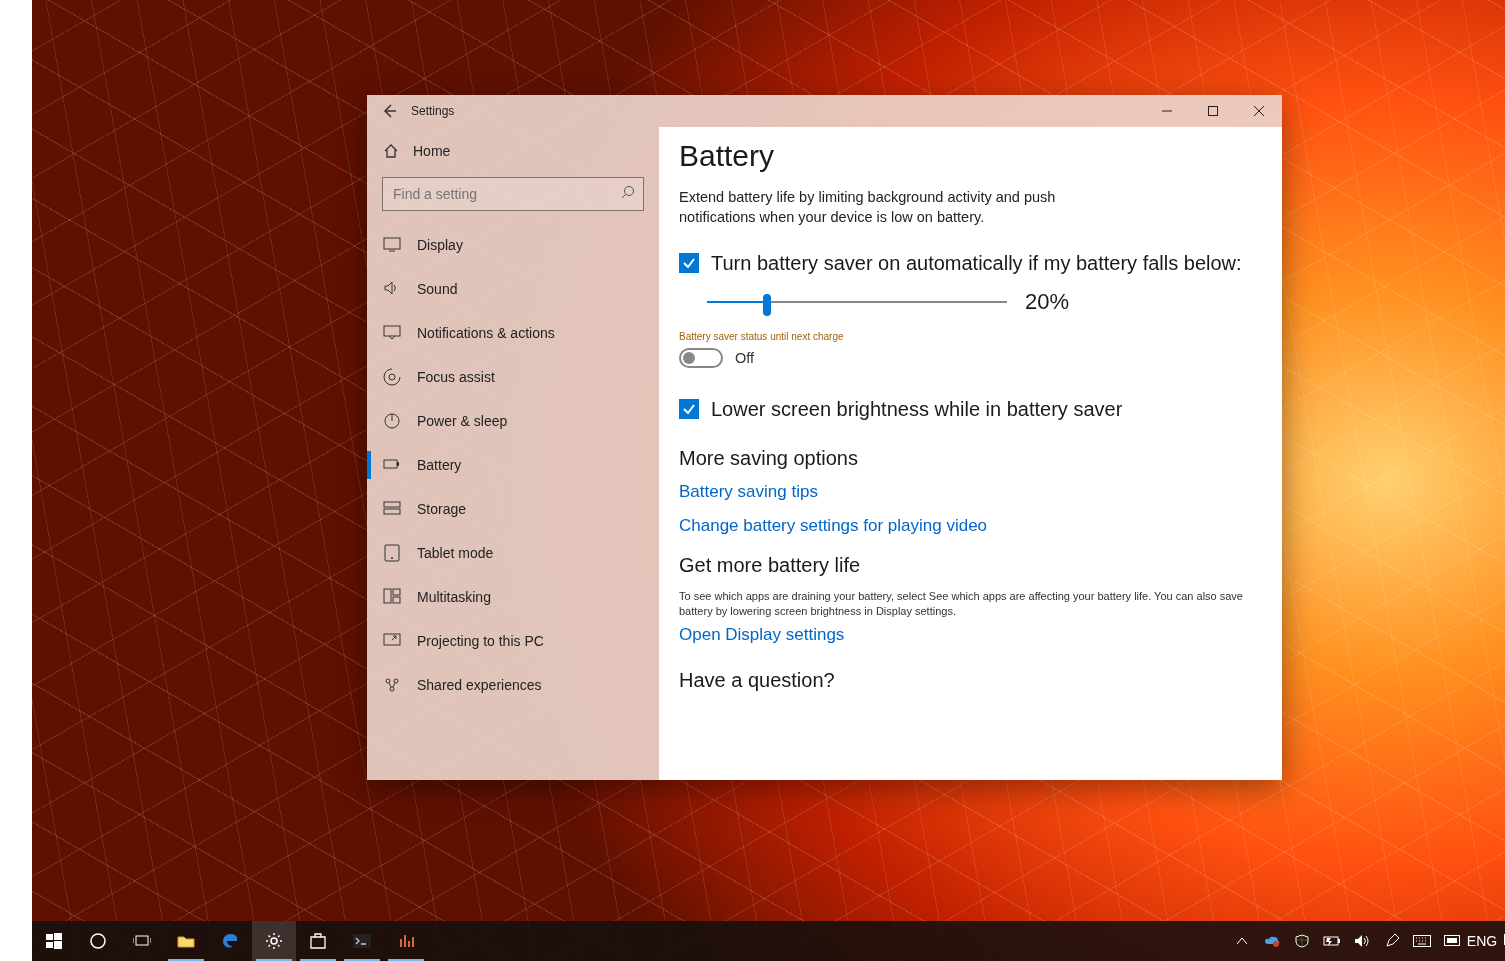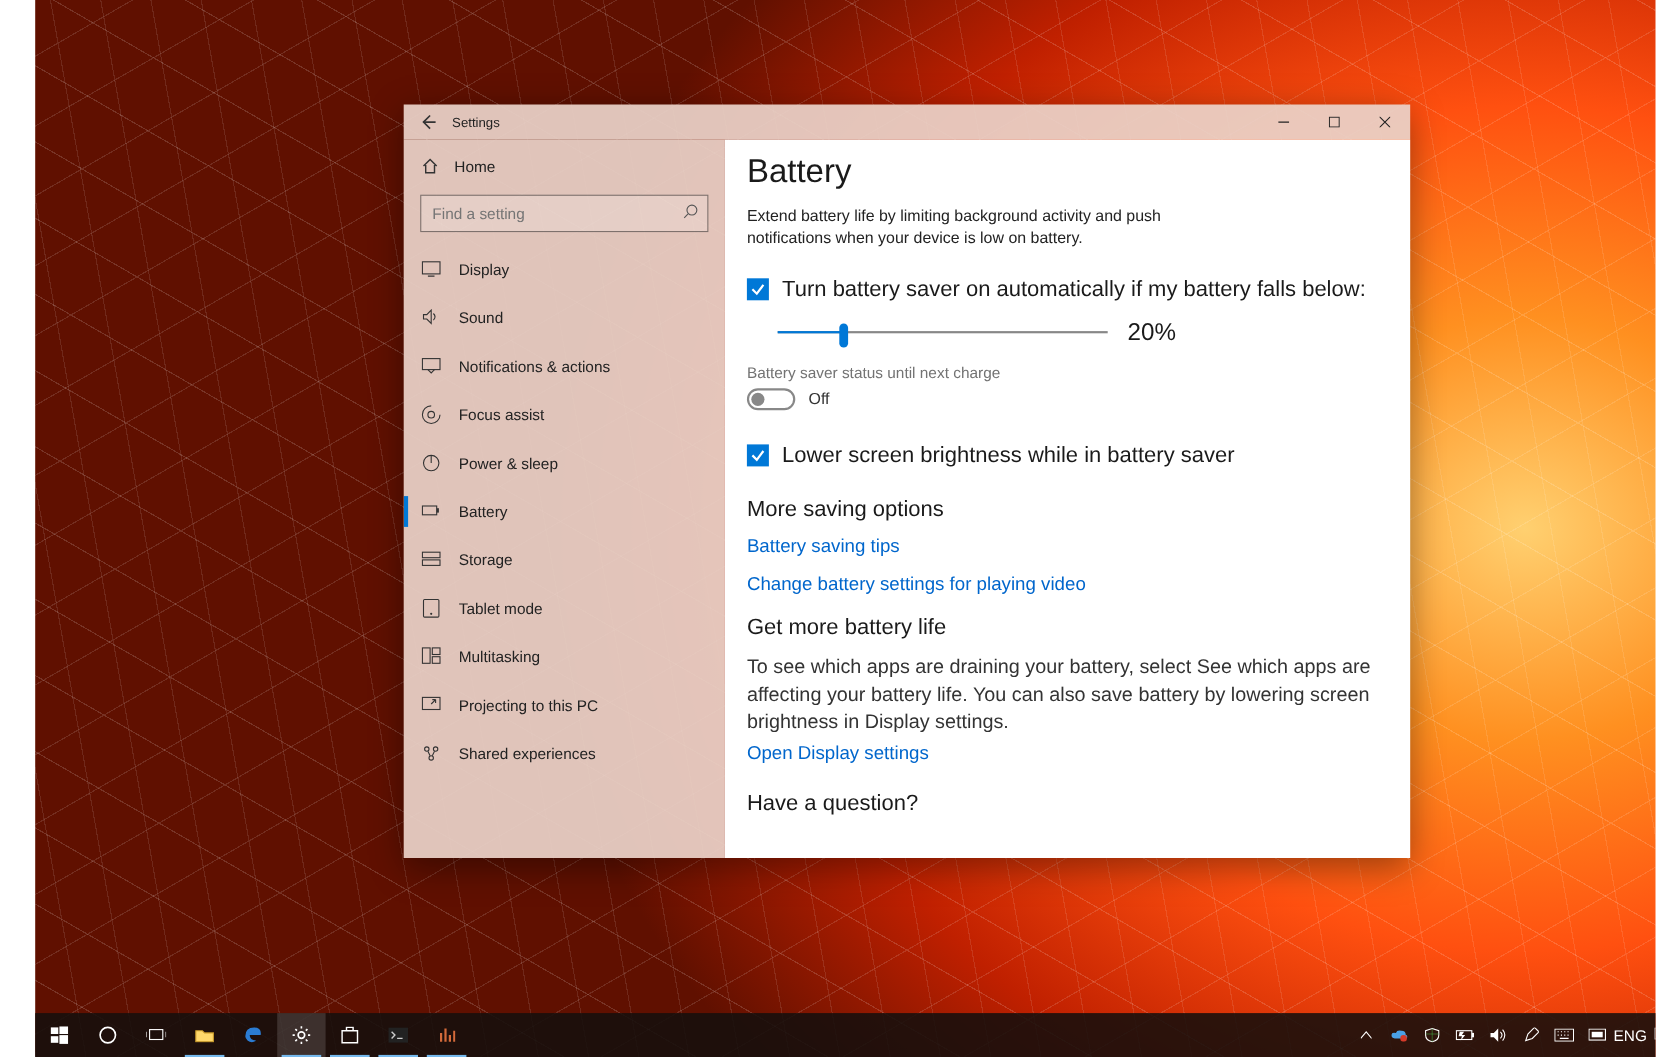--- a/index.html
+++ b/index.html
@@ -56,28 +56,28 @@
 .content h1 { font-size: 30px; font-weight:400; margin-bottom: 14px; }
 .desc { font-size: 14.5px; color:#222; line-height:1.4; max-width: 400px; margin-bottom: 24px;}
 .checkbox-row { display:flex; align-items:center; gap:12px; font-size:20px; margin-bottom: 14px;}
 .checkbox { width:20px; height:20px; background:#0078d7; display:flex; align-items:center; justify-content:center; color:#fff; font-size:14px; flex-shrink:0;}
 .slider-row { display:flex; align-items:center; gap:18px; padding-left:28px; margin-bottom: 16px;}
 .slider { position:relative; width:300px; height:20px; }
 .slider-track { position:absolute; top:9px; left:0; right:0; height:2px; background:#888; }
 .slider-fill { position:absolute; top:9px; left:0; width:20%; height:2px; background:#0078d7; }
 .slider-thumb { position:absolute; top:2px; left:calc(20% - 4px); width:8px; height:22px; background:#0078d7; border-radius:4px; }
 .slider-val { font-size:22px; }
-.muted-label { color:#737373; font-size:14px; margin-bottom:6px; }
+.muted-label { color:#a16207; font-size:10px; margin-bottom:6px; }
 .toggle-row { display:flex; align-items:center; gap:12px; margin-bottom: 30px;}
 .toggle { width:44px; height:20px; border:2px solid #888; border-radius:20px; position:relative; }
 .toggle::after { content:""; position:absolute; left:2px; top:2px; width:12px; height:12px; background:#888; border-radius:50%; }
 .toggle-label { font-size:14.5px; color:#333; }
 .section-title { font-size:20px; font-weight:400; margin: 18px 0 12px; }
 .link { color:#0066cc; font-size:17px; margin-bottom: 14px; display:block; cursor:pointer; }
-.plain { font-size:18px; color:#333; line-height:1.4; margin-bottom:6px;}
+.plain { font-size:11px; color:#333; line-height:1.4; margin-bottom:6px;}
 .taskbar {
   position:absolute; left:0; right:0; bottom:0; height:40px;
   background: rgba(20,15,12,0.88); display:flex; align-items:center; color:#fff;
 }
 .tb-btn { width:44px; height:40px; display:flex; align-items:center; justify-content:center; font-size:16px; position:relative; }
 .tb-btn.running::after { content:""; position:absolute; left:4px; right:4px; bottom:0; height:2px; background:#76b9ed; }
 .tb-btn.active { background: rgba(255,255,255,0.14); }
 .tray { margin-left:auto; display:flex; align-items:center; gap:0; padding-right:4px;}
 .tray .tb-tray { width:30px; height:40px; display:flex; align-items:center; justify-content:center; font-size:14px;}
 .lang { font-size:12px; padding:0 6px; }

